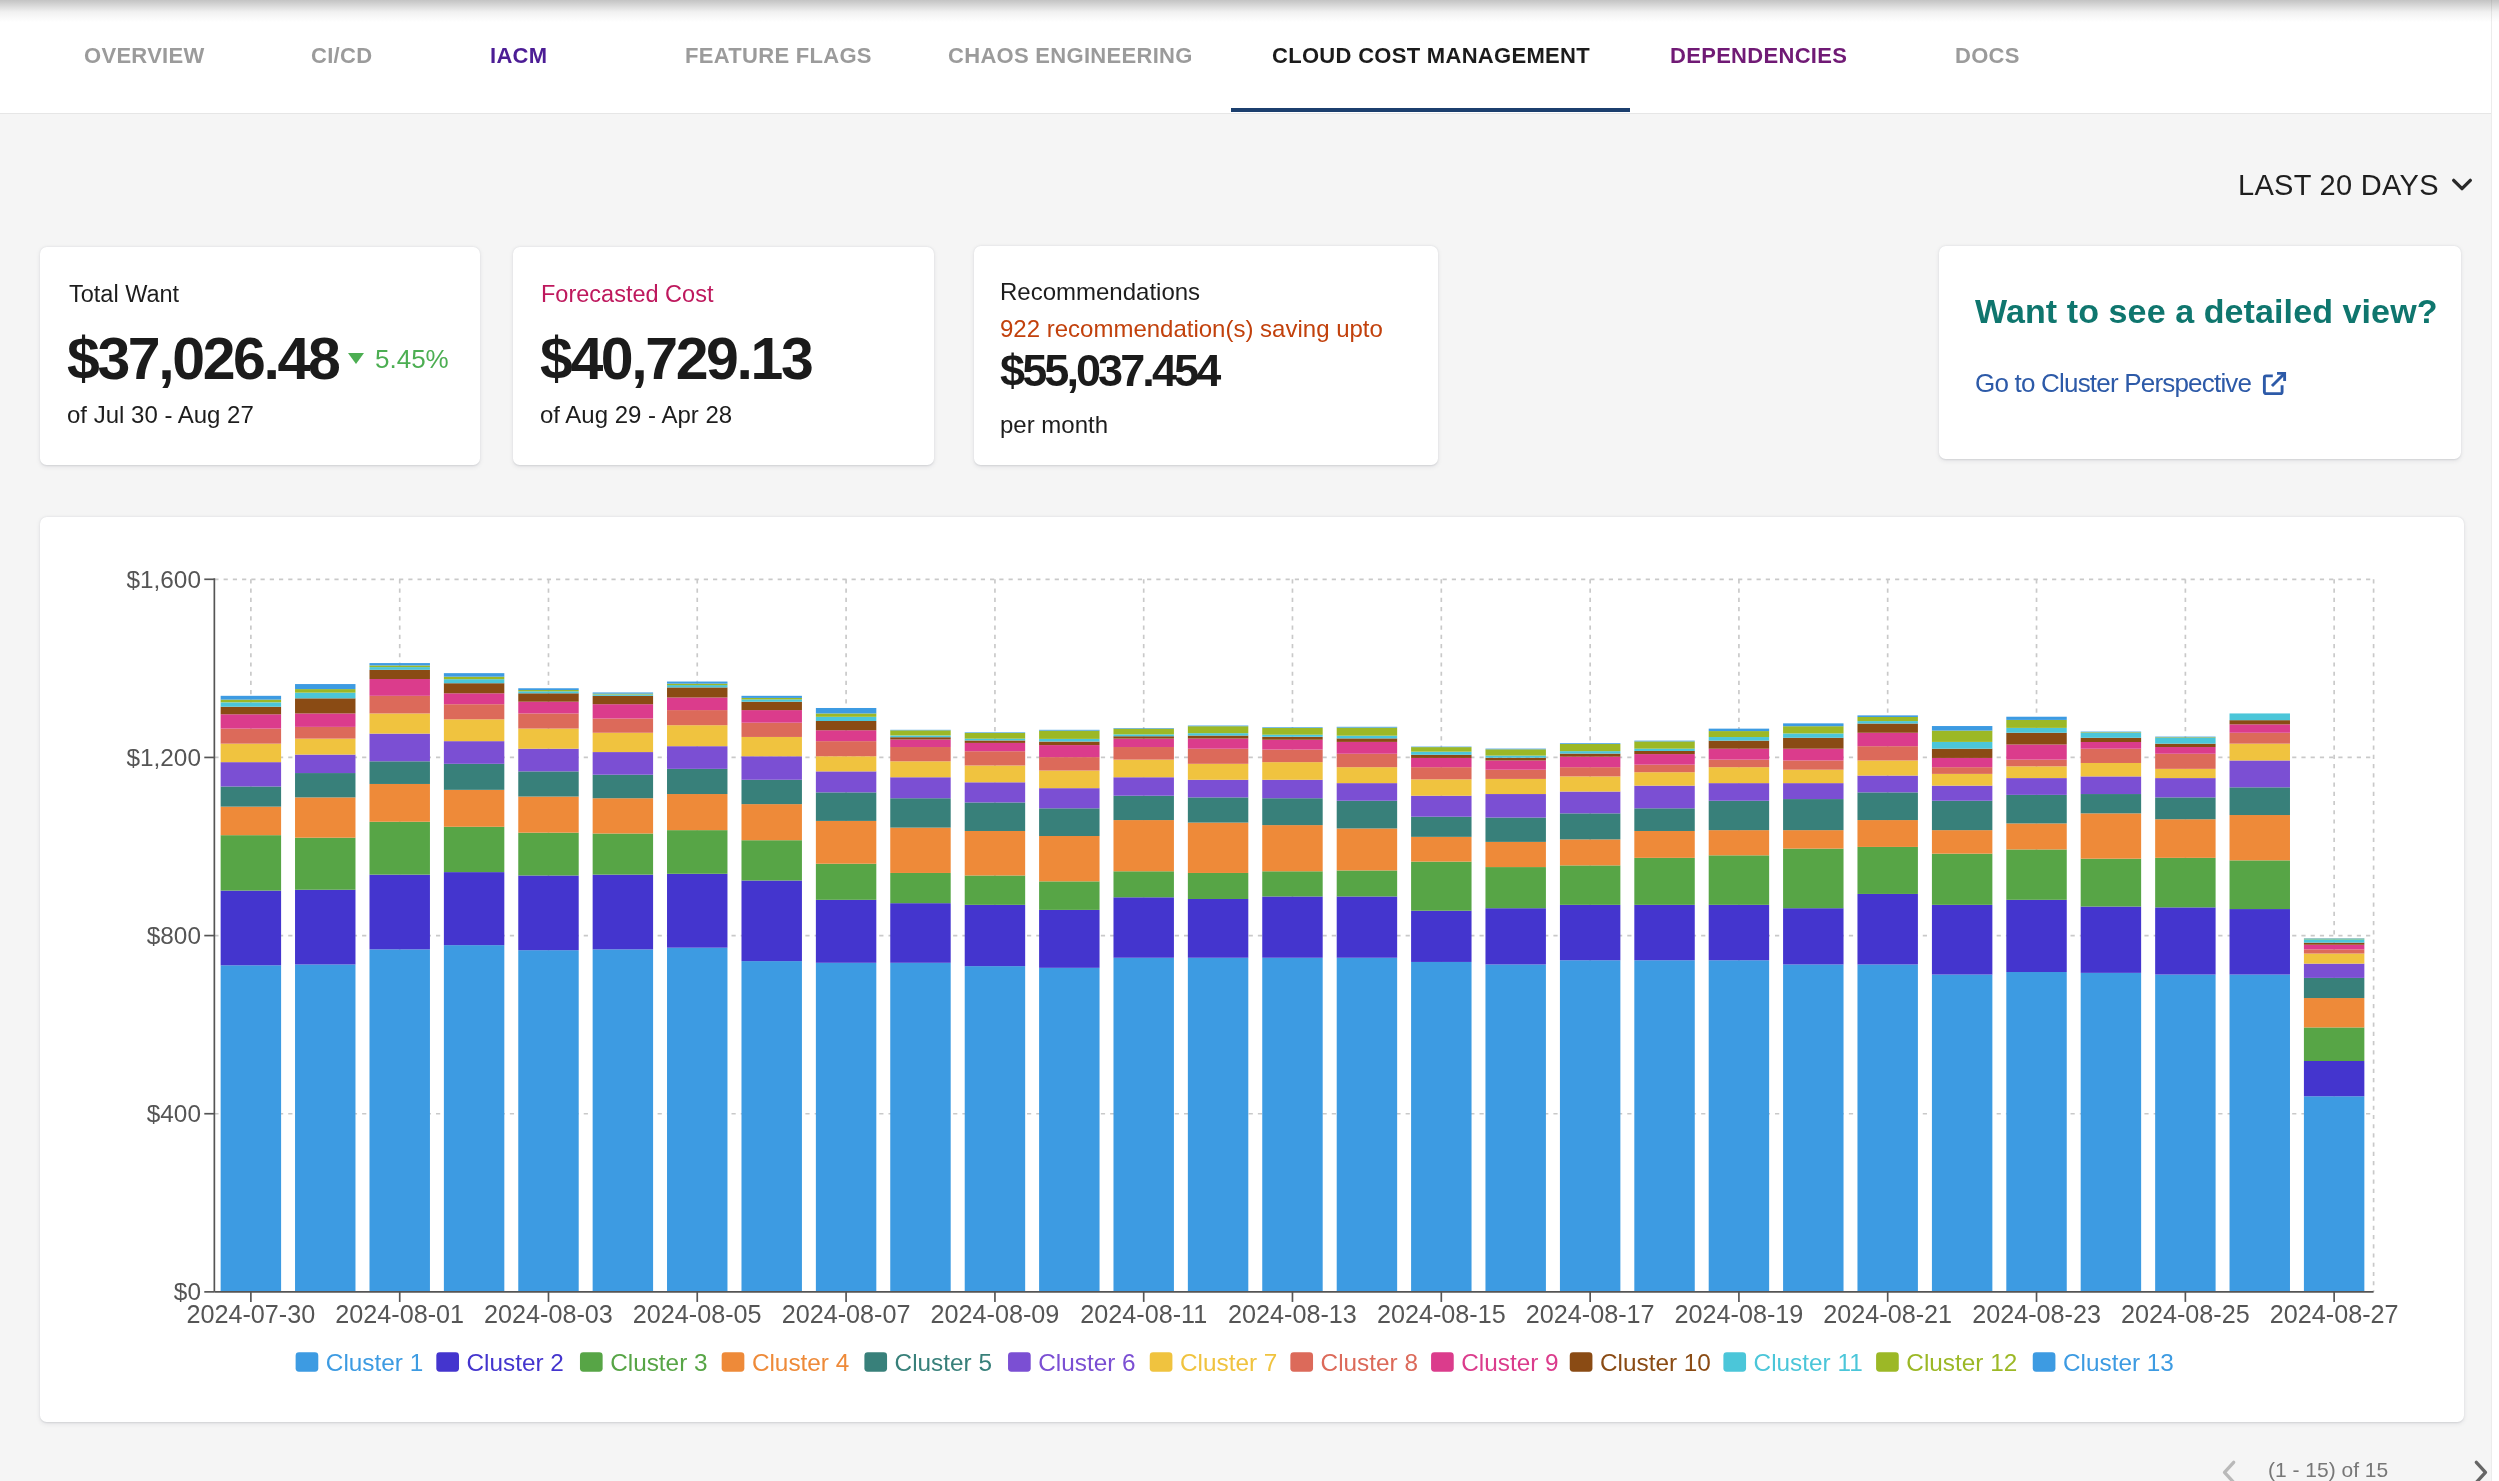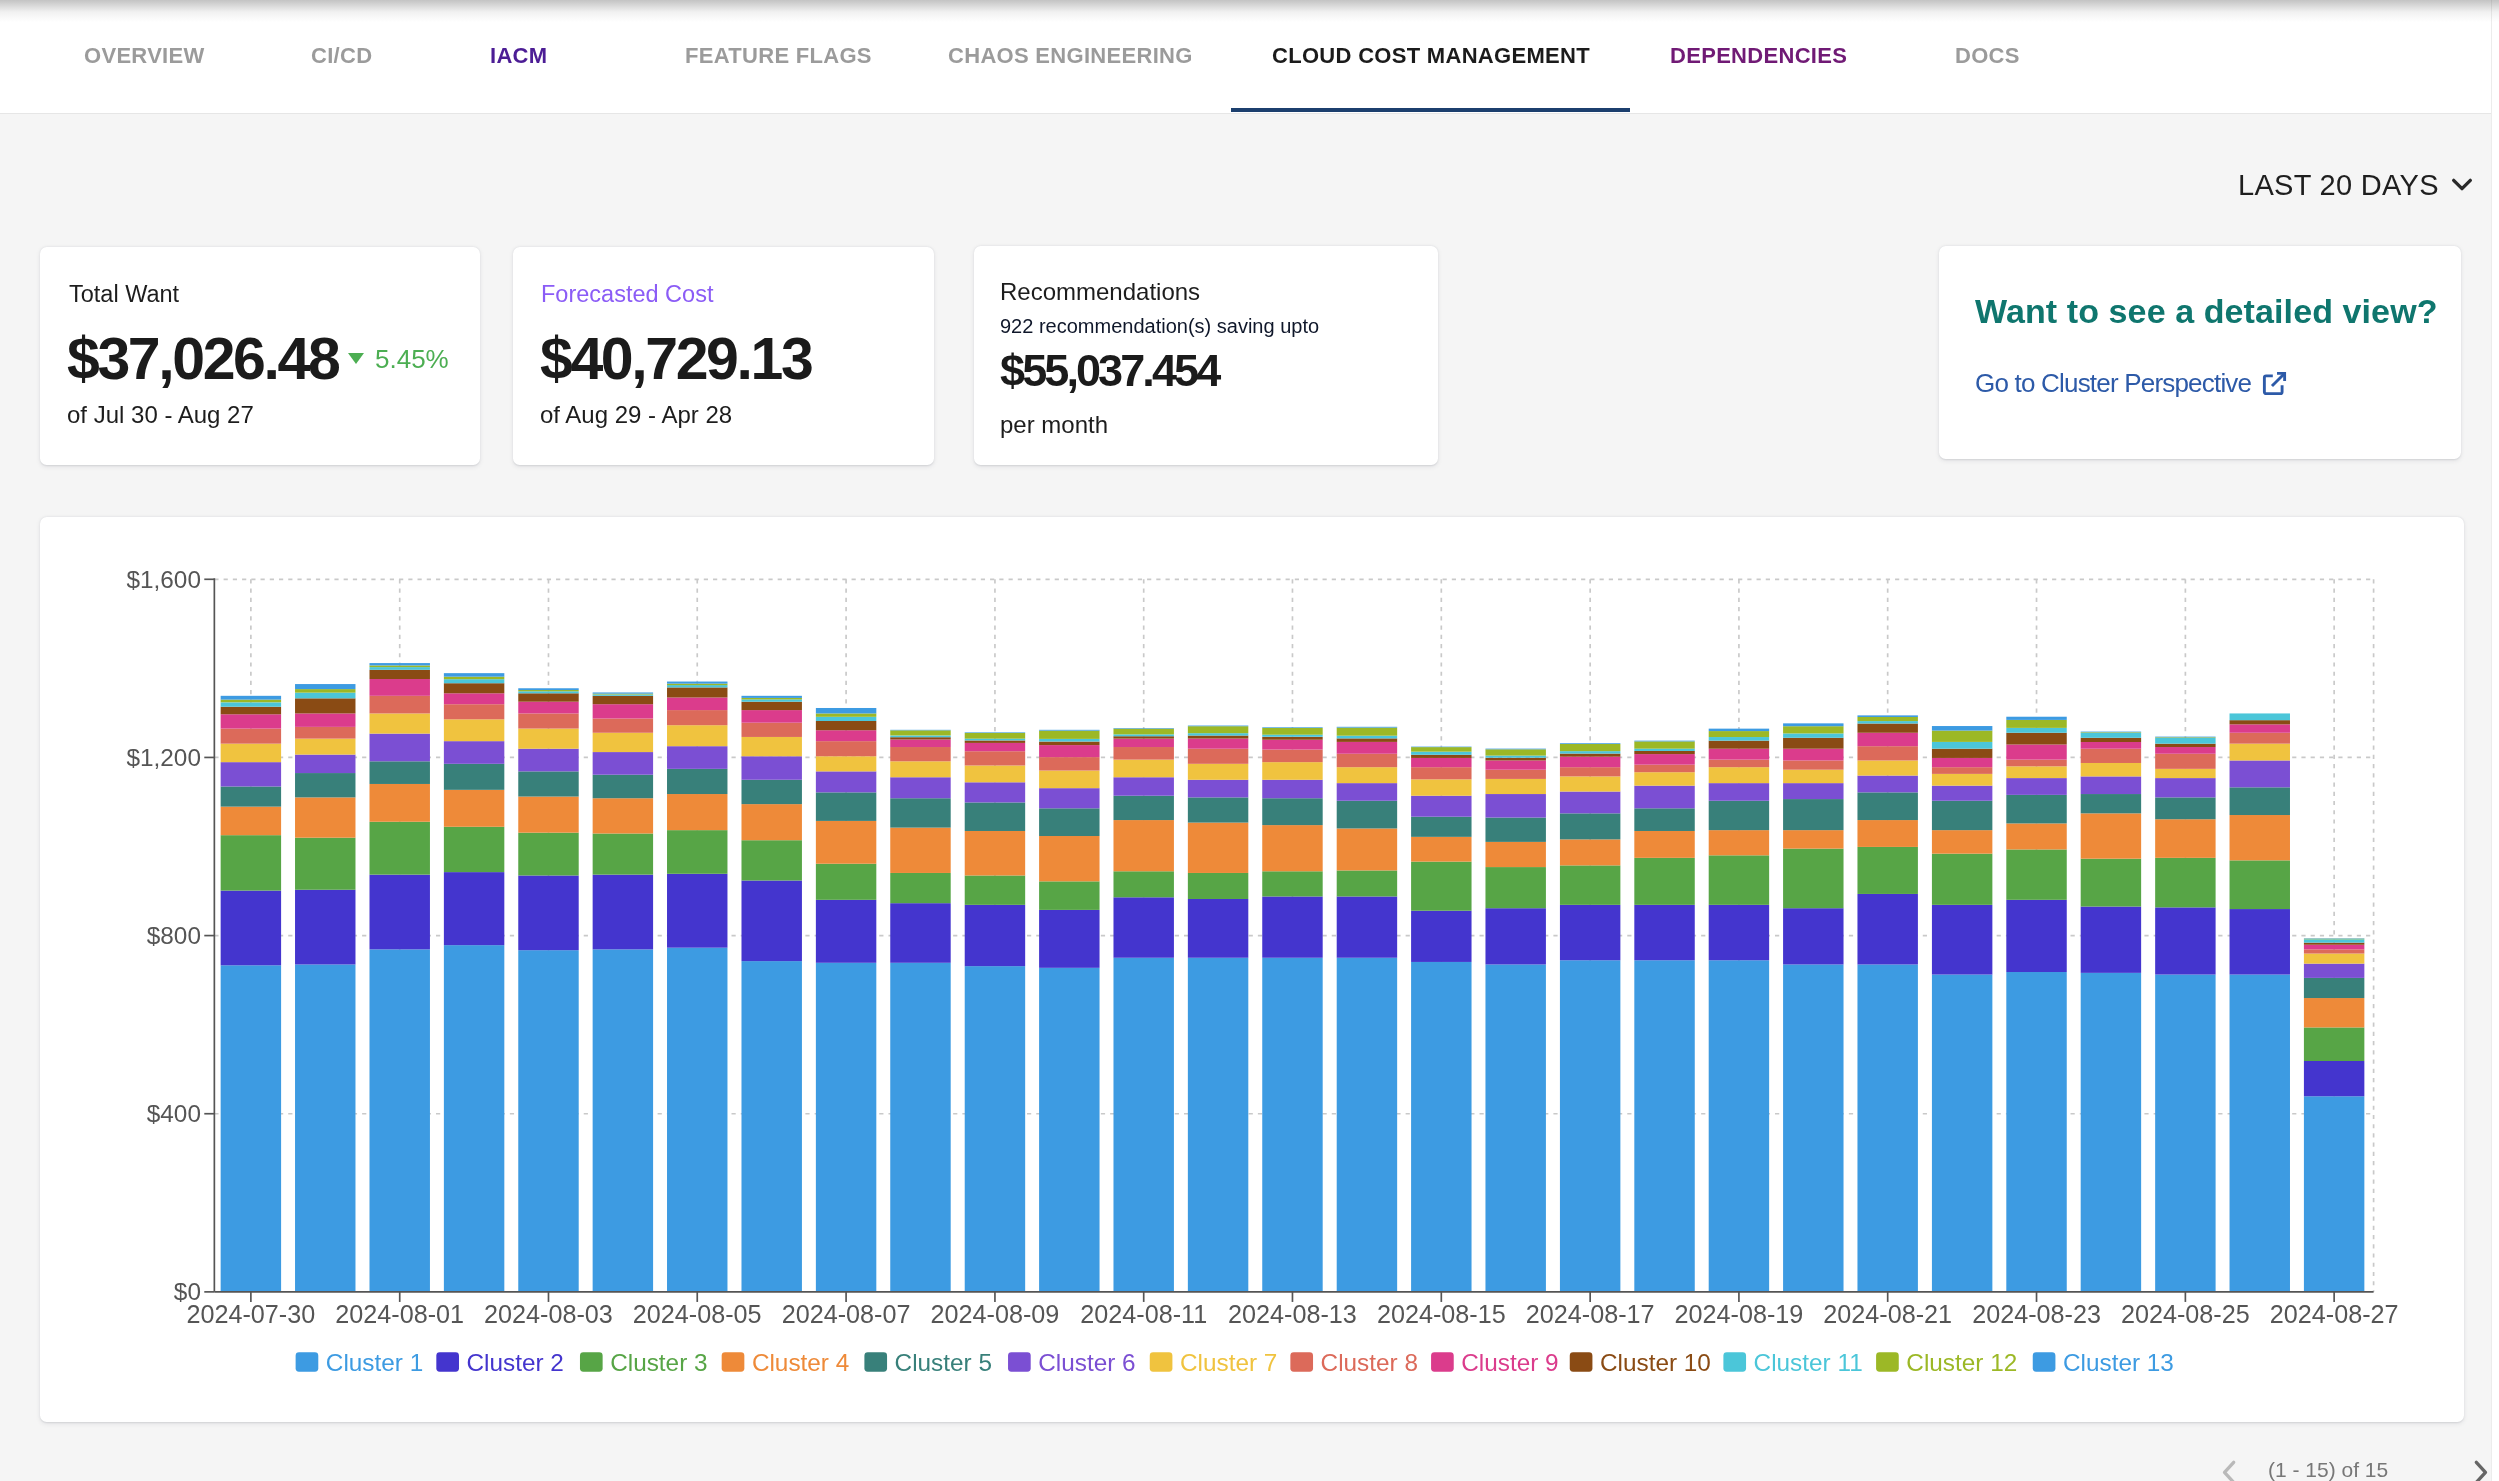--- a/index.html
+++ b/index.html
@@ -26,27 +26,27 @@
   </svg>
 
 <div class="card" style="left:40px;top:247px;width:440px;height:218px"></div>
 <div style="position:absolute;left:69px;top:281px;font-size:23.5px;color:#1d1d1d">Total Want</div>
 <div style="position:absolute;left:67px;top:325px;font-size:59px;font-weight:700;color:#1b1b1b;letter-spacing:-2.4px">$37,026.48</div>
 <div style="position:absolute;left:348px;top:353px;width:0;height:0;border-left:8.4px solid transparent;border-right:8.4px solid transparent;border-top:11px solid #4cae52"></div>
 <div style="position:absolute;left:375px;top:344px;font-size:26px;color:#4cae52">5.45%</div>
 <div style="position:absolute;left:67px;top:401px;font-size:24px;color:#1d1d1d">of Jul 30 - Aug 27</div>
 
 <div class="card" style="left:513px;top:247px;width:421px;height:218px"></div>
-<div style="position:absolute;left:541px;top:281px;font-size:23.5px;color:#8b5cf6">Forecasted Cost</div>
+<div style="position:absolute;left:541px;top:281px;font-size:23.5px;color:#be185d">Forecasted Cost</div>
 <div style="position:absolute;left:540px;top:325px;font-size:59px;font-weight:700;color:#1b1b1b;letter-spacing:-2.4px">$40,729.13</div>
 <div style="position:absolute;left:540px;top:401px;font-size:24px;color:#1d1d1d">of Aug 29 - Apr 28</div>
 
 <div class="card" style="left:974px;top:246px;width:464px;height:219px"></div>
 <div style="position:absolute;left:1000px;top:278px;font-size:24px;color:#1d1d1d">Recommendations</div>
-<div style="position:absolute;left:1000px;top:315px;font-size:20px;color:#0f172a">922 recommendation(s) saving upto</div>
+<div style="position:absolute;left:1000px;top:315px;font-size:24px;color:#c2410c">922 recommendation(s) saving upto</div>
 <div style="position:absolute;left:1000px;top:345px;font-size:45px;font-weight:700;color:#1b1b1b;letter-spacing:-2.9px">$55,037.454</div>
 <div style="position:absolute;left:1000px;top:411px;font-size:24px;color:#1d1d1d">per month</div>
 
 <div class="card" style="left:1939px;top:246px;width:522px;height:213px"></div>
 <div style="position:absolute;left:1975px;top:292px;font-size:34px;font-weight:700;letter-spacing:0.1px;color:#0f766e">Want to see a detailed view?</div>
 <div style="position:absolute;left:1975px;top:368px;font-size:26px;color:#2d5aa8;letter-spacing:-0.8px">Go to Cluster Perspective</div>
 <svg style="position:absolute;left:2261px;top:370px" width="27" height="27" viewBox="0 0 32 32">
   <path d="M25 18 v8 a2 2 0 0 1 -2 2 H6 a2 2 0 0 1 -2 -2 V9 a2 2 0 0 1 2 -2 h8" fill="none" stroke="#2d5aa8" stroke-width="3.4"></path>
   <path d="M13 19 L27 5" fill="none" stroke="#2d5aa8" stroke-width="3.4"></path>
   <path d="M19 4 h9 v9" fill="none" stroke="#2d5aa8" stroke-width="3.4"></path>

